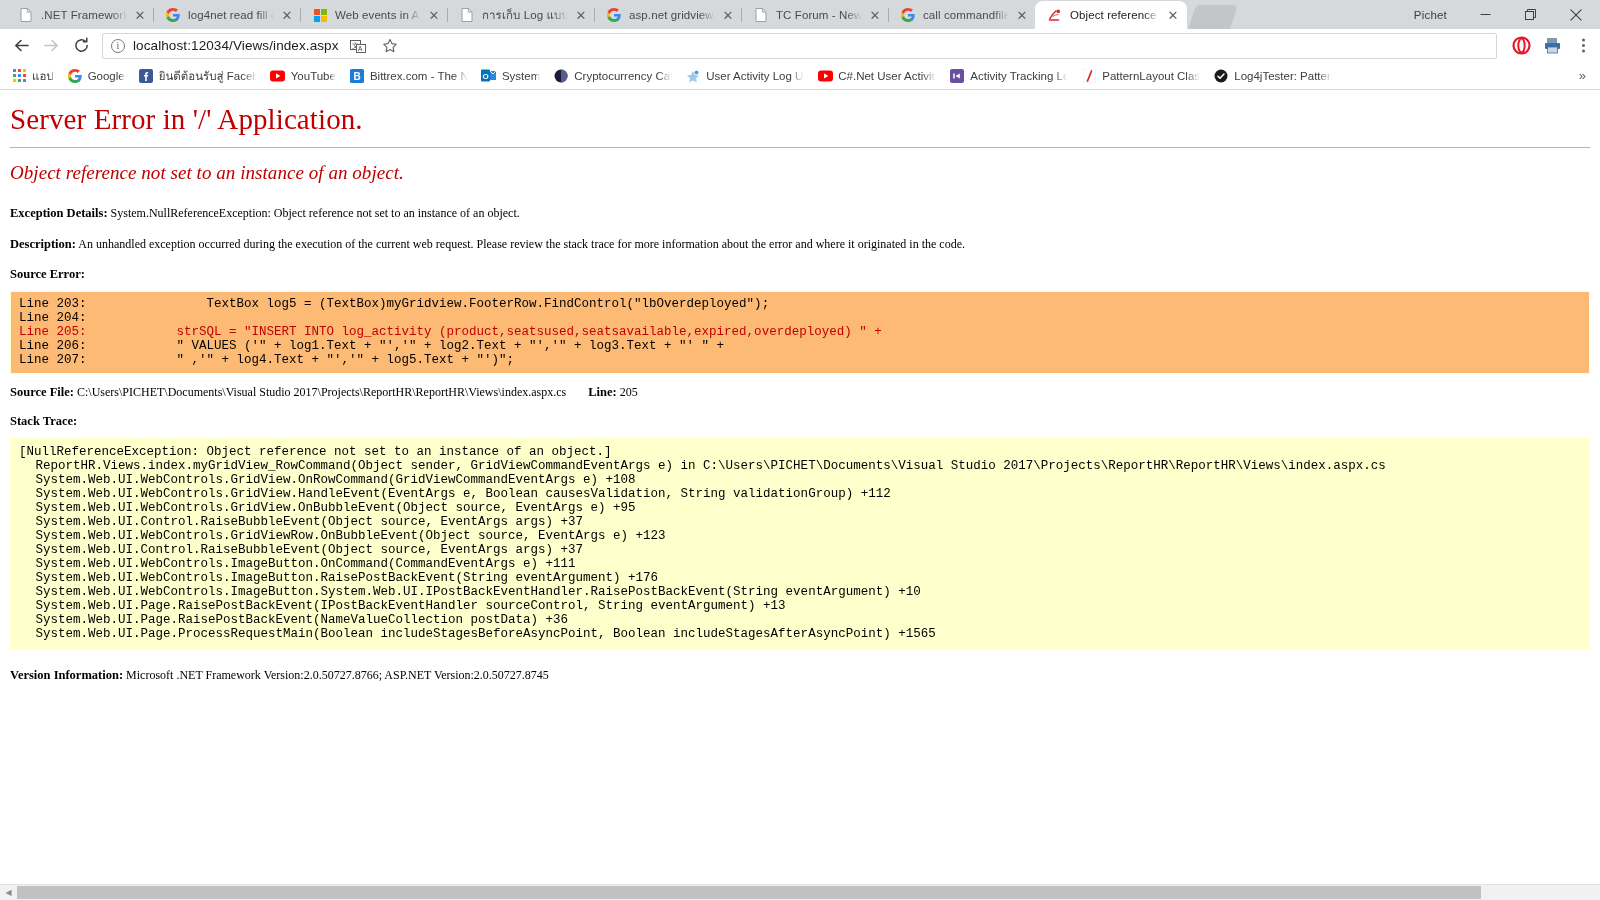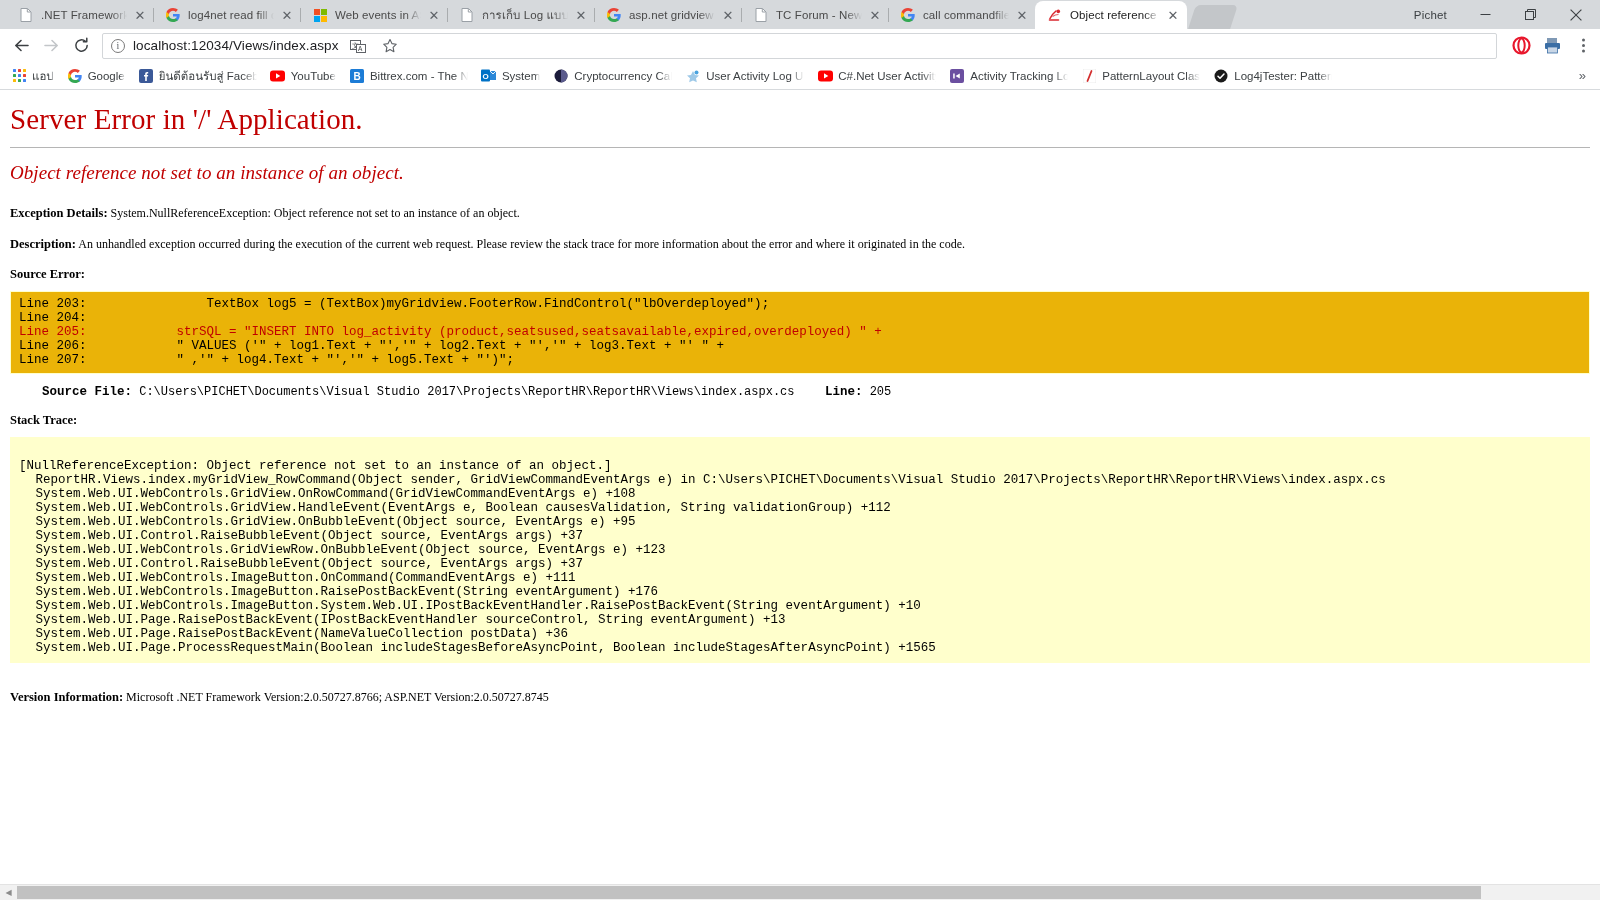--- a/index.html
+++ b/index.html
@@ -138,44 +138,44 @@
   h2.msg {
     font-family: "Liberation Serif", serif;
     font-size: 19px; font-style: italic; font-weight: normal;
     color: #c00000; margin-bottom: 22px; letter-spacing:.05px;
   }
   .para { font-size: 12px; margin-bottom: 15px; line-height: 1.25; font-family:"Liberation Serif", serif;}
   .para b { font-size: 12.5px; }
   .label-only { font-size: 12.5px; font-weight: bold; margin-bottom: 9px; font-family:"Liberation Serif", serif;}
 
   .codebox {
-    background: #eab308;
+    background: #fdba74;
     border: 1px solid #ffffcc;
     font-family: "Liberation Mono", monospace;
     font-size: 12.5px;
     line-height: 1.12;
     color: #000;
     padding: 5px 0 6px 8px;
     white-space: pre;
     overflow: hidden;
     margin-bottom: 11px;
   }
   .codebox .hl { color: #c00000; }
 
-  .srcfile { font-size: 12px; margin-bottom: 14px; font-family:Liberation Mono, monospace;margin-left:32px;}
+  .srcfile { font-size: 12px; margin-bottom: 14px; font-family:Liberation Serif, serif;}
   .srcfile b { font-size: 12.5px; }
   .srcfile .gap { display:inline-block; width: 16px; }
 
   .tracebox {
     background: #ffffcc; border: 1px solid #ffffcc;
     font-family: "Liberation Mono", monospace;
     font-size: 12.5px; line-height: 1.12; color: #000;
-    padding: 21px 0 7px 8px;
+    padding: 6px 0 7px 8px;
     white-space: pre; overflow: hidden;
-    margin-bottom: 24px;
+    margin-bottom: 16px;
   }
   .tracebox .indent { padding-left: 2.2ch; display:block; }
   .verinfo { font-size: 12px; padding-top: 3px; font-family:"Liberation Serif", serif;}
   .verinfo b { font-size:12.5px; }
 
   
   .hscroll {
     height: 16px; background:#f1f1f1; border-top: 1px solid #e3e3e3;
     display: flex; align-items: center; flex: none;
   }

